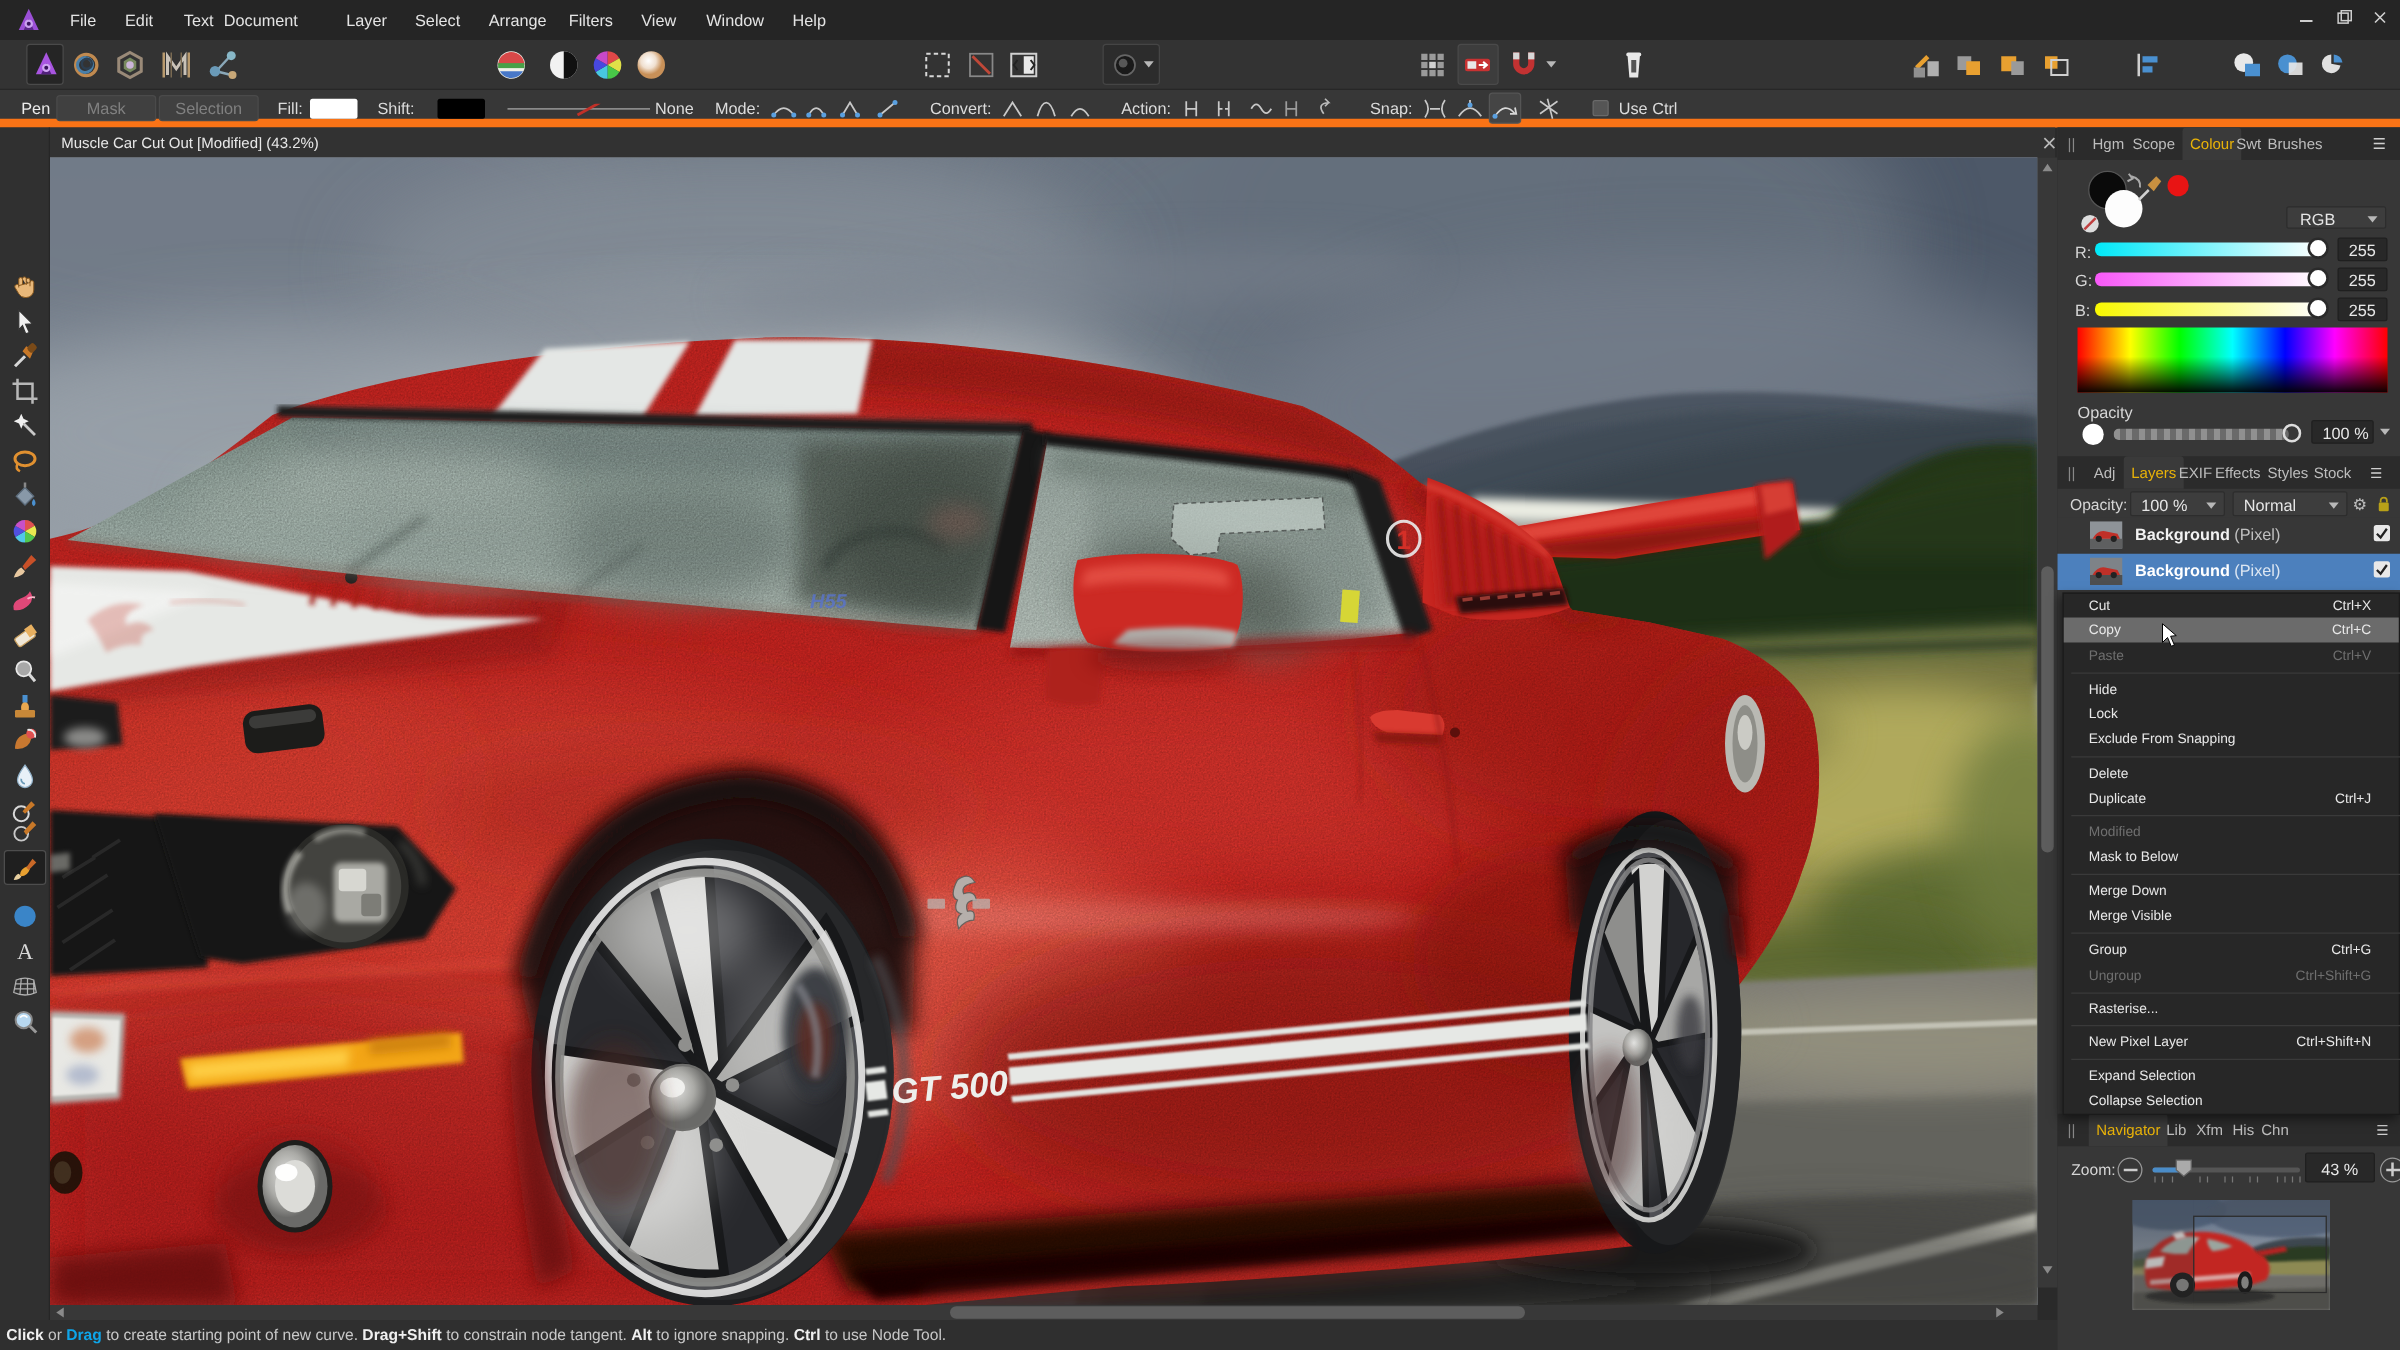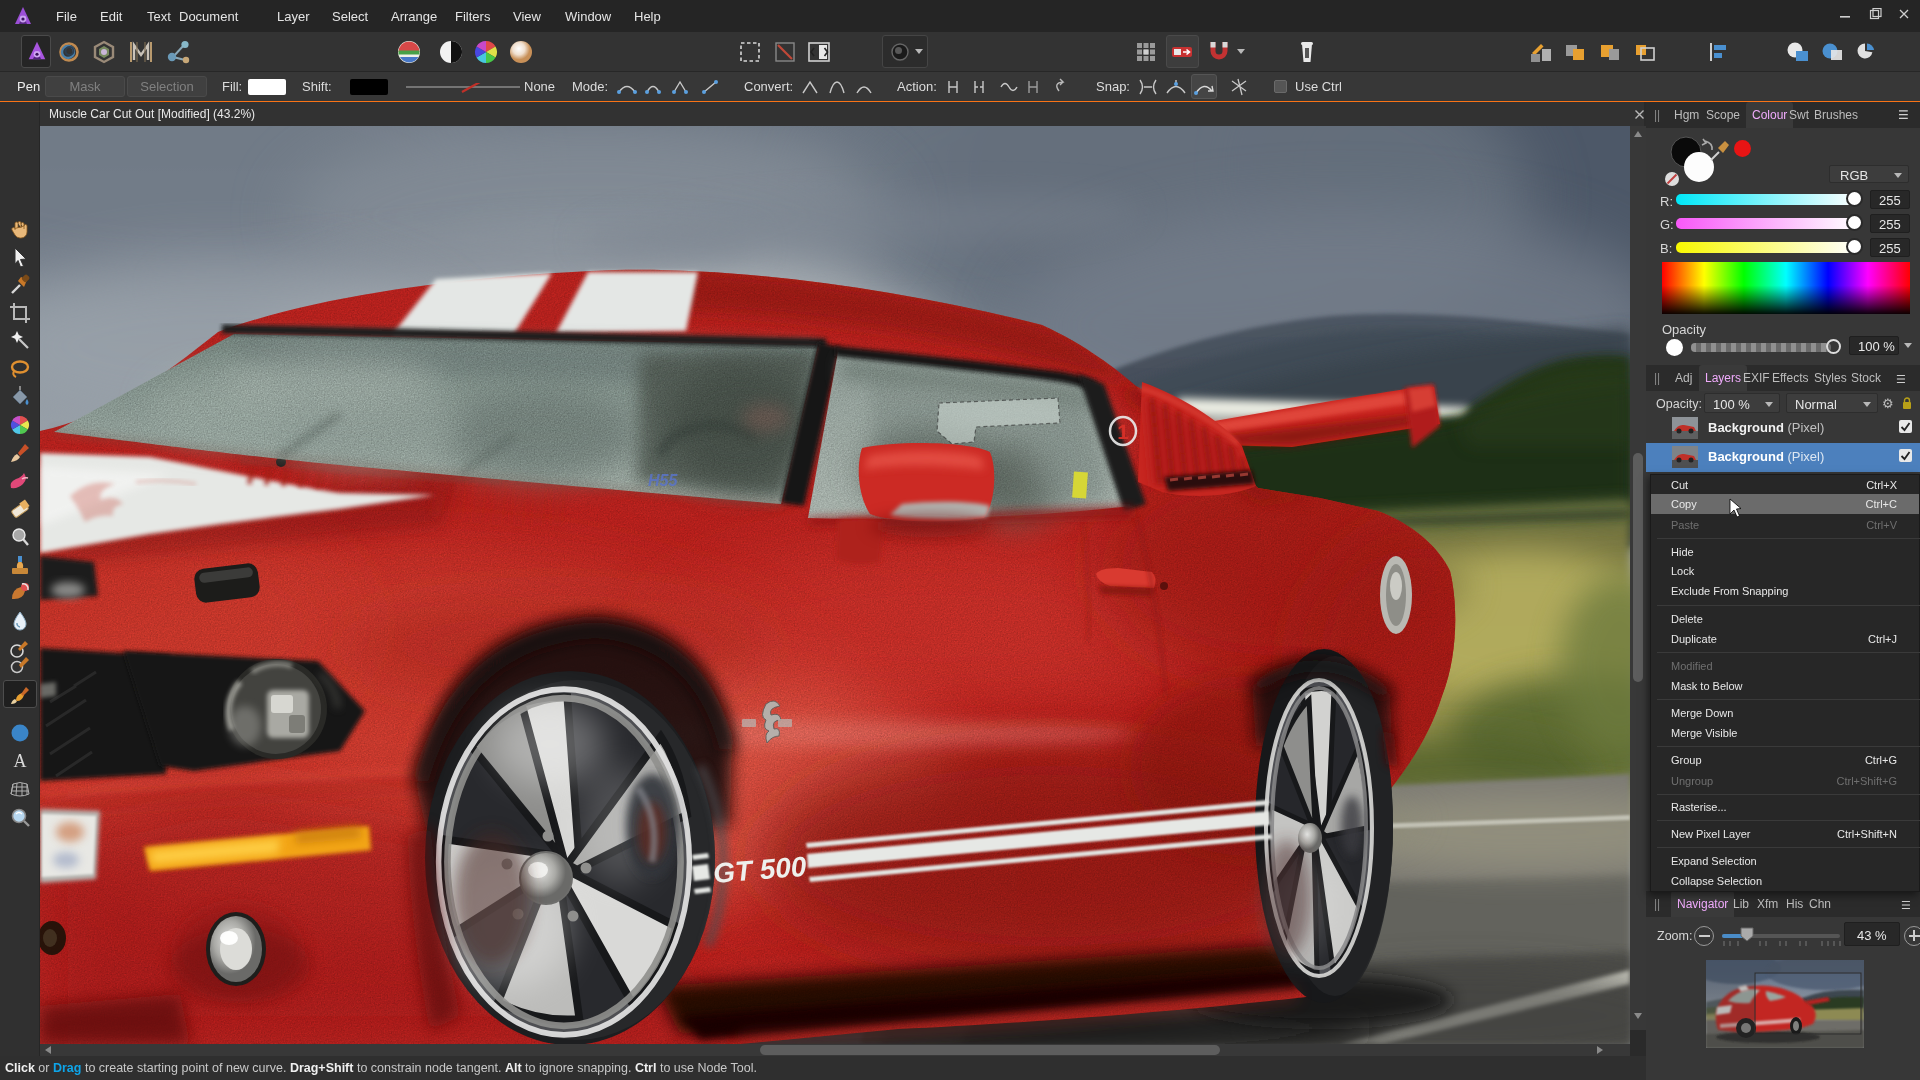--- a/index.html
+++ b/index.html
@@ -1,29 +1,29 @@
 <!DOCTYPE html>
 <html><head><meta charset="utf-8"><style>
 *{margin:0;padding:0;box-sizing:border-box}
 html,body{width:1920px;height:1080px;overflow:hidden;background:#2a2a2a;font-family:"Liberation Sans",sans-serif;-webkit-font-smoothing:antialiased}
 .abs{position:absolute}
 #menubar{position:absolute;left:0;top:0;width:1920px;height:32px;background:#252525;color:#e4e4e4;font-size:13px}
 #menubar .mi{display:inline-block;padding:9px 0 0 0;position:absolute;top:0}
 #toolbar{position:absolute;left:0;top:32px;width:1920px;height:40px;background:#333333;border-bottom:1px solid #272727}
-#ctxbar{position:absolute;left:0;top:72px;width:1920px;height:30px;background:#373737;border-bottom:1px solid #f97316;color:#dcdcdc;font-size:13px}
+#ctxbar{position:absolute;left:0;top:72px;width:1920px;height:30px;background:#373737;border-bottom:7px solid #f97316;color:#dcdcdc;font-size:13px}
 #tabbar{position:absolute;left:40px;top:102px;width:1604px;height:24px;background:#323232;color:#e8e8e8;font-size:12px}
 #ltools{position:absolute;left:0;top:102px;width:40px;height:954px;background:#303030;border-right:1px solid #262626}
 #canvas{position:absolute;left:40px;top:126px;width:1590px;height:918px;overflow:hidden;background:#9aa2ab}
 #vscroll{position:absolute;left:1630px;top:126px;width:16px;height:904px;background:#383838}
 #hscroll{position:absolute;left:40px;top:1044px;width:1590px;height:12px;background:#383838}
 #statusbar{position:absolute;left:0;top:1056px;width:1920px;height:24px;background:#2f2f2f;color:#c8c8c8;font-size:12.5px}
 #rpanel{position:absolute;left:1646px;top:102px;width:274px;height:978px;background:#373737;color:#d6d6d6;font-size:13px}
 .ptabs{height:26px;background:#2b2b2b;position:relative;color:#bdbdbd;font-size:13px}
 .ptab{position:absolute;top:0;height:26px;line-height:26px;font-size:12px}
-.ptab.act{background:#3a3a3a;color:#f0abfc;padding:0 6px;border-radius:3px 3px 0 0}
+.ptab.act{background:#3a3a3a;color:#eab308;padding:0 6px;border-radius:3px 3px 0 0}
 .vbox{position:absolute;background:#282828;border:1px solid #1f1f1f;border-radius:2px;color:#e8e8e8}
 .ddn{position:absolute;background:#3d3d3d;border:1px solid #2d2d2d;border-radius:2px;color:#e6e6e6}
 .caret{position:absolute;width:0;height:0;border-left:4px solid transparent;border-right:4px solid transparent;border-top:5px solid #b8b8b8}
 #ctxmenu{position:absolute;left:1650px;top:474px;width:270px;height:418px;background:#272727;border:1px solid #1a1a1a;box-shadow:-2px 3px 8px rgba(0,0,0,.5);font-size:11px;color:#e8e8e8;z-index:50}
 .cmi{position:absolute;left:0;width:100%;height:20px;line-height:20px}
 .cmi .lb{position:absolute;left:20px}
 .cmi .sc{position:absolute;right:22px}
 .cmi.dis{color:#6f6f6f}
 .csep{position:absolute;left:6px;width:263px;height:1px;background:#3a3a3a}
 .toolico{position:absolute;left:8px;width:24px;height:24px}

